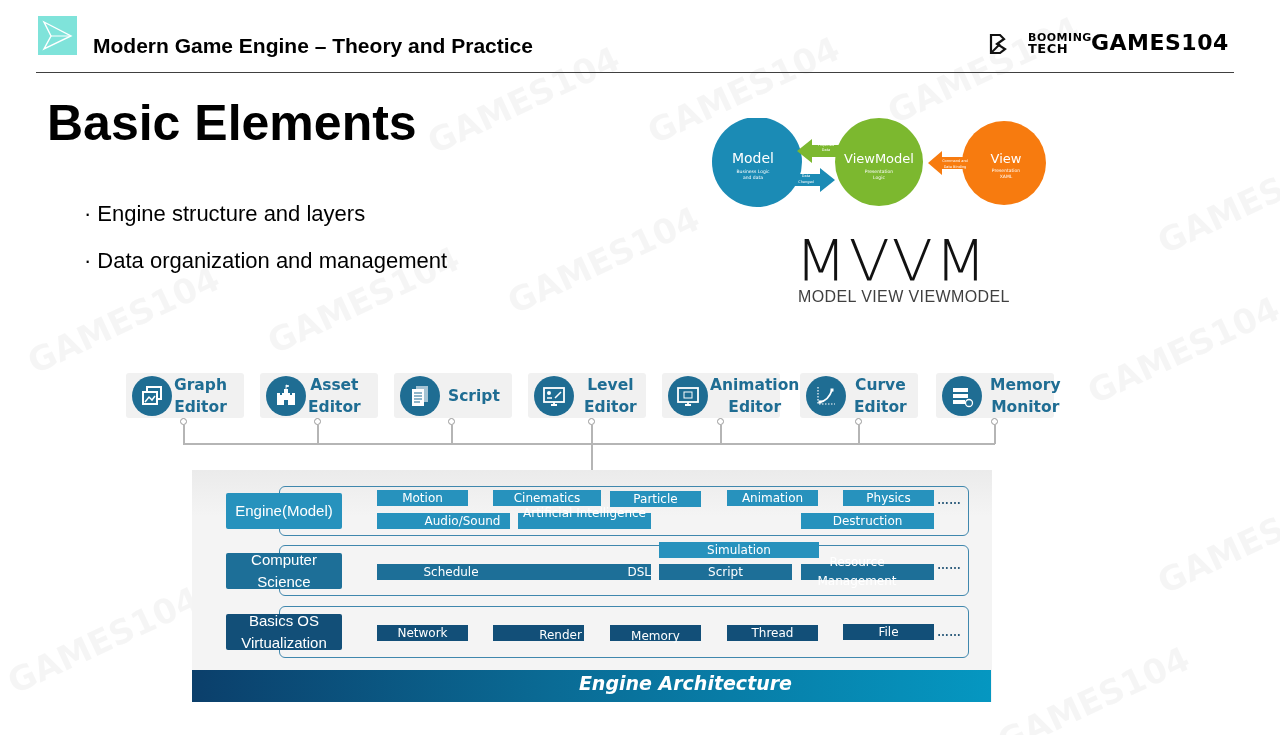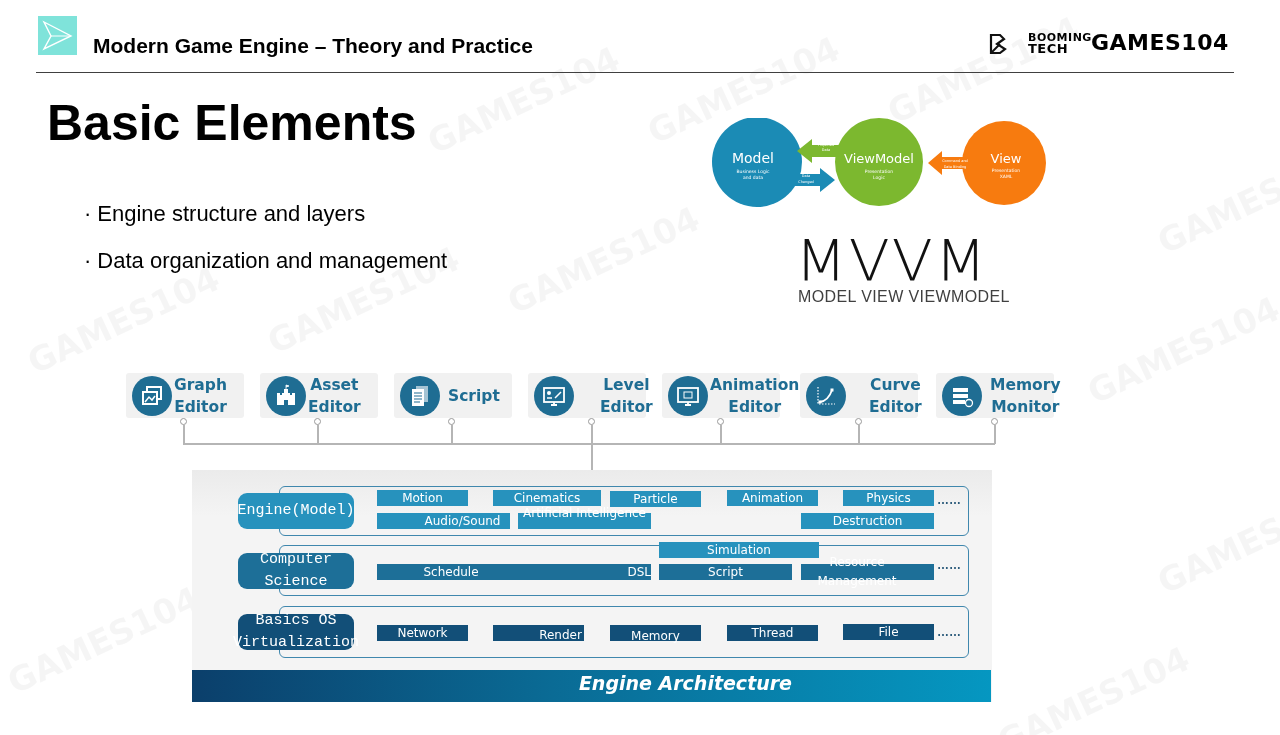--- a/index.html
+++ b/index.html
@@ -35,21 +35,21 @@
   .editor .ic svg { width: 26px; height: 26px; }
   .editor .lbl { color: #1f6d93; font-family: "DejaVu Sans", sans-serif; font-weight: bold; font-size: 15.5px; line-height: 22px; text-align: center; margin-left: 2px; }
   .pin { position: absolute; width: 7px; height: 7px; border: 1.5px solid #9a9a9a; border-radius: 50%; background: #fff; }
   .vline { position: absolute; width: 1.5px; background: #b5b5b5; }
   .hline { position: absolute; height: 1.5px; background: #b5b5b5; }
 
   
   .arch-panel { position: absolute; left: 192px; top: 470px; width: 800px; height: 232px;
                background: linear-gradient(#ebebeb, #f4f4f4 20%); }
   .layer-frame { position: absolute; left: 279px; width: 690px; border: 1.5px solid #3f87ad; border-radius: 6px; }
-  .layer-label { position: absolute; left: 238px; width: 116px; height: 36px; color: #fff; font-family: Liberation Mono, monospace; font-size: 15px; line-height: 22px; text-align: center; border-radius: 9px; overflow: visible; display: flex; align-items: center; justify-content: center; }
+  .layer-label { position: absolute; left: 226px; width: 116px; height: 36px; color: #fff; font-family: Liberation Sans, sans-serif; font-size: 15px; line-height: 22px; text-align: center; border-radius: 2px; overflow: visible; display: flex; align-items: center; justify-content: center; }
   .mod { position: absolute; height: 16px; color: #fff; font-family: "DejaVu Sans", sans-serif; font-size: 12px; line-height: 16px; text-align: center; overflow: visible; white-space: nowrap; }
   .l1 { background: #2792bd; }
   .l2 { background: #1d6f98; }
   .l3 { background: #124f78; }
   .dots { position: absolute; color: #2a5a7a; font-size: 12px; font-weight: bold; letter-spacing: 0; }
   .arch-bar { position: absolute; left: 192px; top: 670px; width: 799px; height: 32px;
               background: linear-gradient(90deg, #0b3f6b 0%, #0a6b95 45%, #0597c1 100%); }
   .arch-title { position: absolute; left: 192px; top: 672px; width: 600px; text-align: right; color: #fff;
                 font-family: "DejaVu Sans", sans-serif; font-weight: bold; font-style: italic; font-size: 19px; }
 </style>
@@ -165,21 +165,21 @@
 </div>
 <div class="editor" style="left:528px;width:118px;">
   <div class="ic">
       <svg viewBox="0 0 26 26">
         <rect x="3" y="5" width="20" height="14" fill="none" stroke="#fff" stroke-width="1.8"></rect>
         <path d="M10 22 H16 M13 19 V22" stroke="#fff" stroke-width="1.8"></path>
         <circle cx="8" cy="10" r="2" fill="#fff"></circle>
         <path d="M6 15 H11 M14 15 L20 9" stroke="#fff" stroke-width="1.5"></path>
       </svg>
     </div>
-  <div class="lbl" style="margin-left:26px;">
+  <div class="lbl" style="margin-left:10px;">
       <div>Level</div>
       <div>Editor</div>
     </div>
 </div>
 <div class="editor" style="left:662px;width:118px;">
   <div class="ic">
       <svg viewBox="0 0 26 26">
         <rect x="3" y="5" width="20" height="14" fill="none" stroke="#fff" stroke-width="1.8"></rect>
         <path d="M10 22 H16 M13 19 V22" stroke="#fff" stroke-width="1.8"></path>
         <rect x="9" y="9" width="8" height="6" fill="none" stroke="#fff" stroke-width="1"></rect>
@@ -192,21 +192,21 @@
 </div>
 <div class="editor" style="left:800px;width:118px;">
   <div class="ic">
       <svg viewBox="0 0 26 26">
         <path d="M5 4 V21 H22" fill="none" stroke="#fff" stroke-width="1.2" stroke-dasharray="1.5 1.5"></path>
         <path d="M7 19 C 13 18, 17 13, 19 7" fill="none" stroke="#fff" stroke-width="1.8"></path>
         <rect x="5.5" y="17.5" width="3" height="3" fill="#fff"></rect>
         <rect x="17.5" y="5.5" width="3" height="3" fill="#fff"></rect>
       </svg>
     </div>
-  <div class="lbl" style="margin-left:23px;">
+  <div class="lbl" style="margin-left:8px;">
       <div>Curve</div>
       <div>Editor</div>
     </div>
 </div>
 <div class="editor" style="left:936px;width:118px;">
   <div class="ic">
       <svg viewBox="0 0 26 26">
         <rect x="4" y="5" width="15" height="4" fill="#fff"></rect>
         <rect x="4" y="11" width="15" height="4" fill="#fff"></rect>
         <rect x="4" y="17" width="12" height="4" fill="#fff"></rect>

